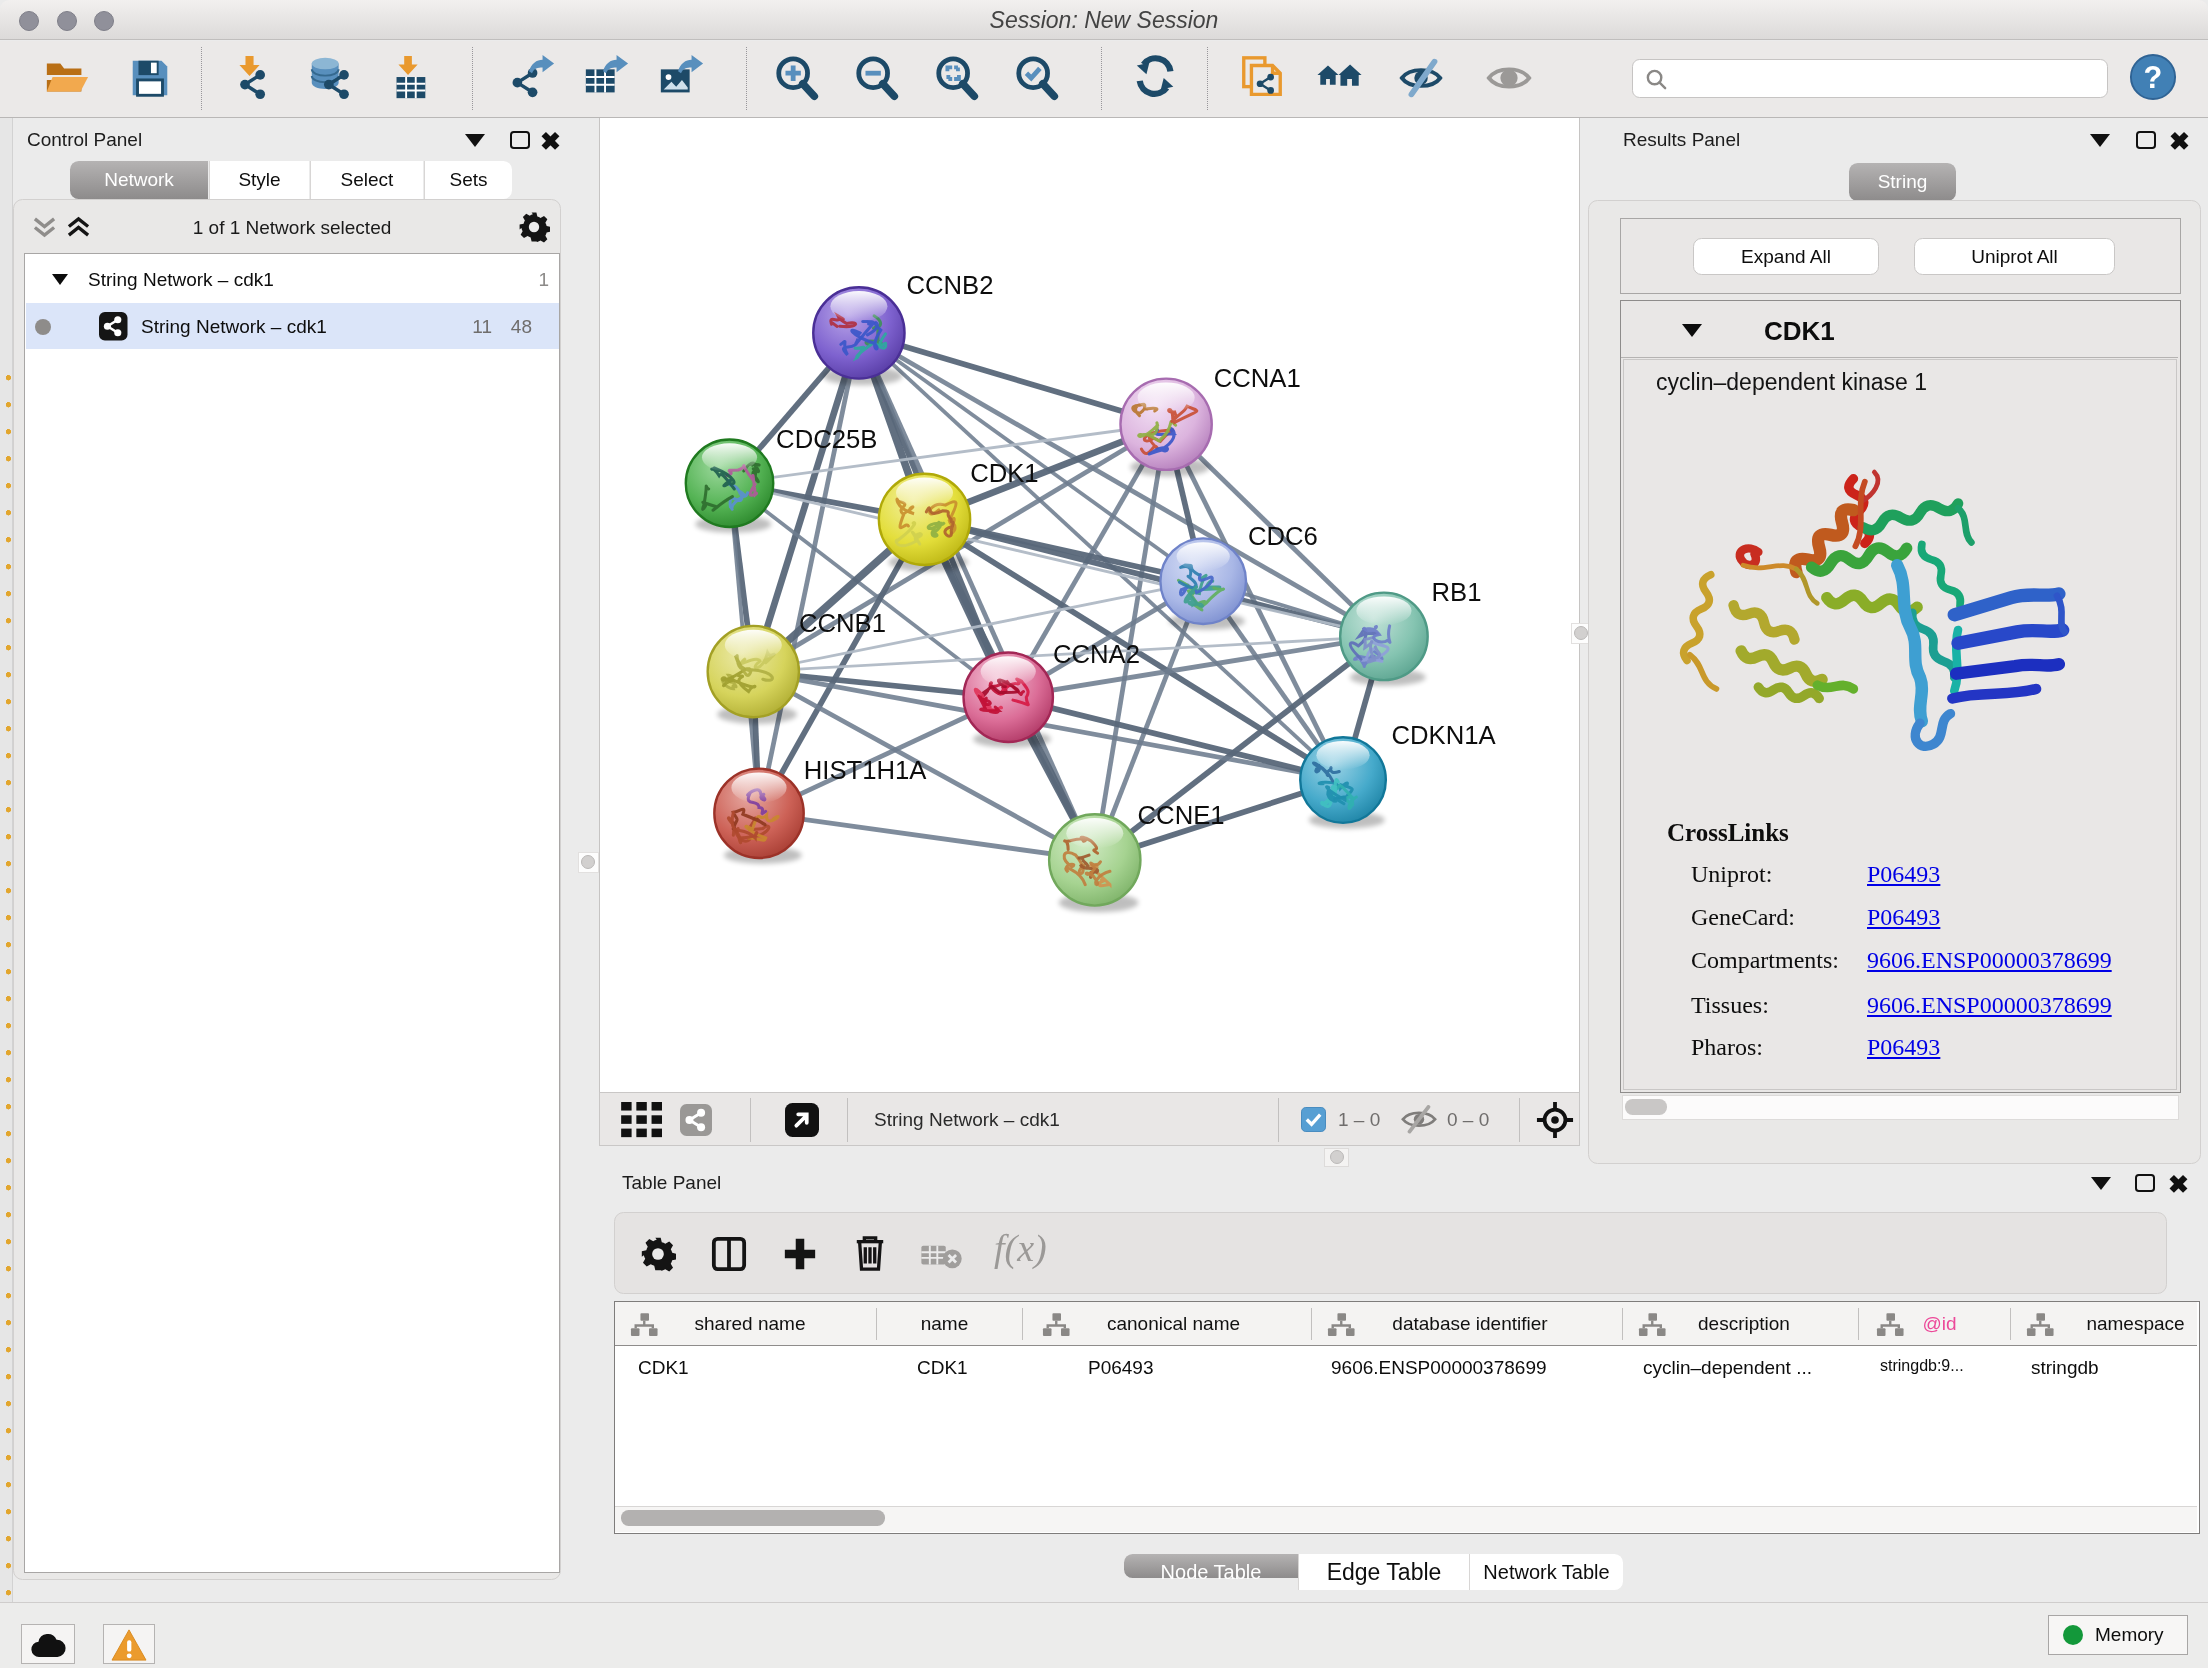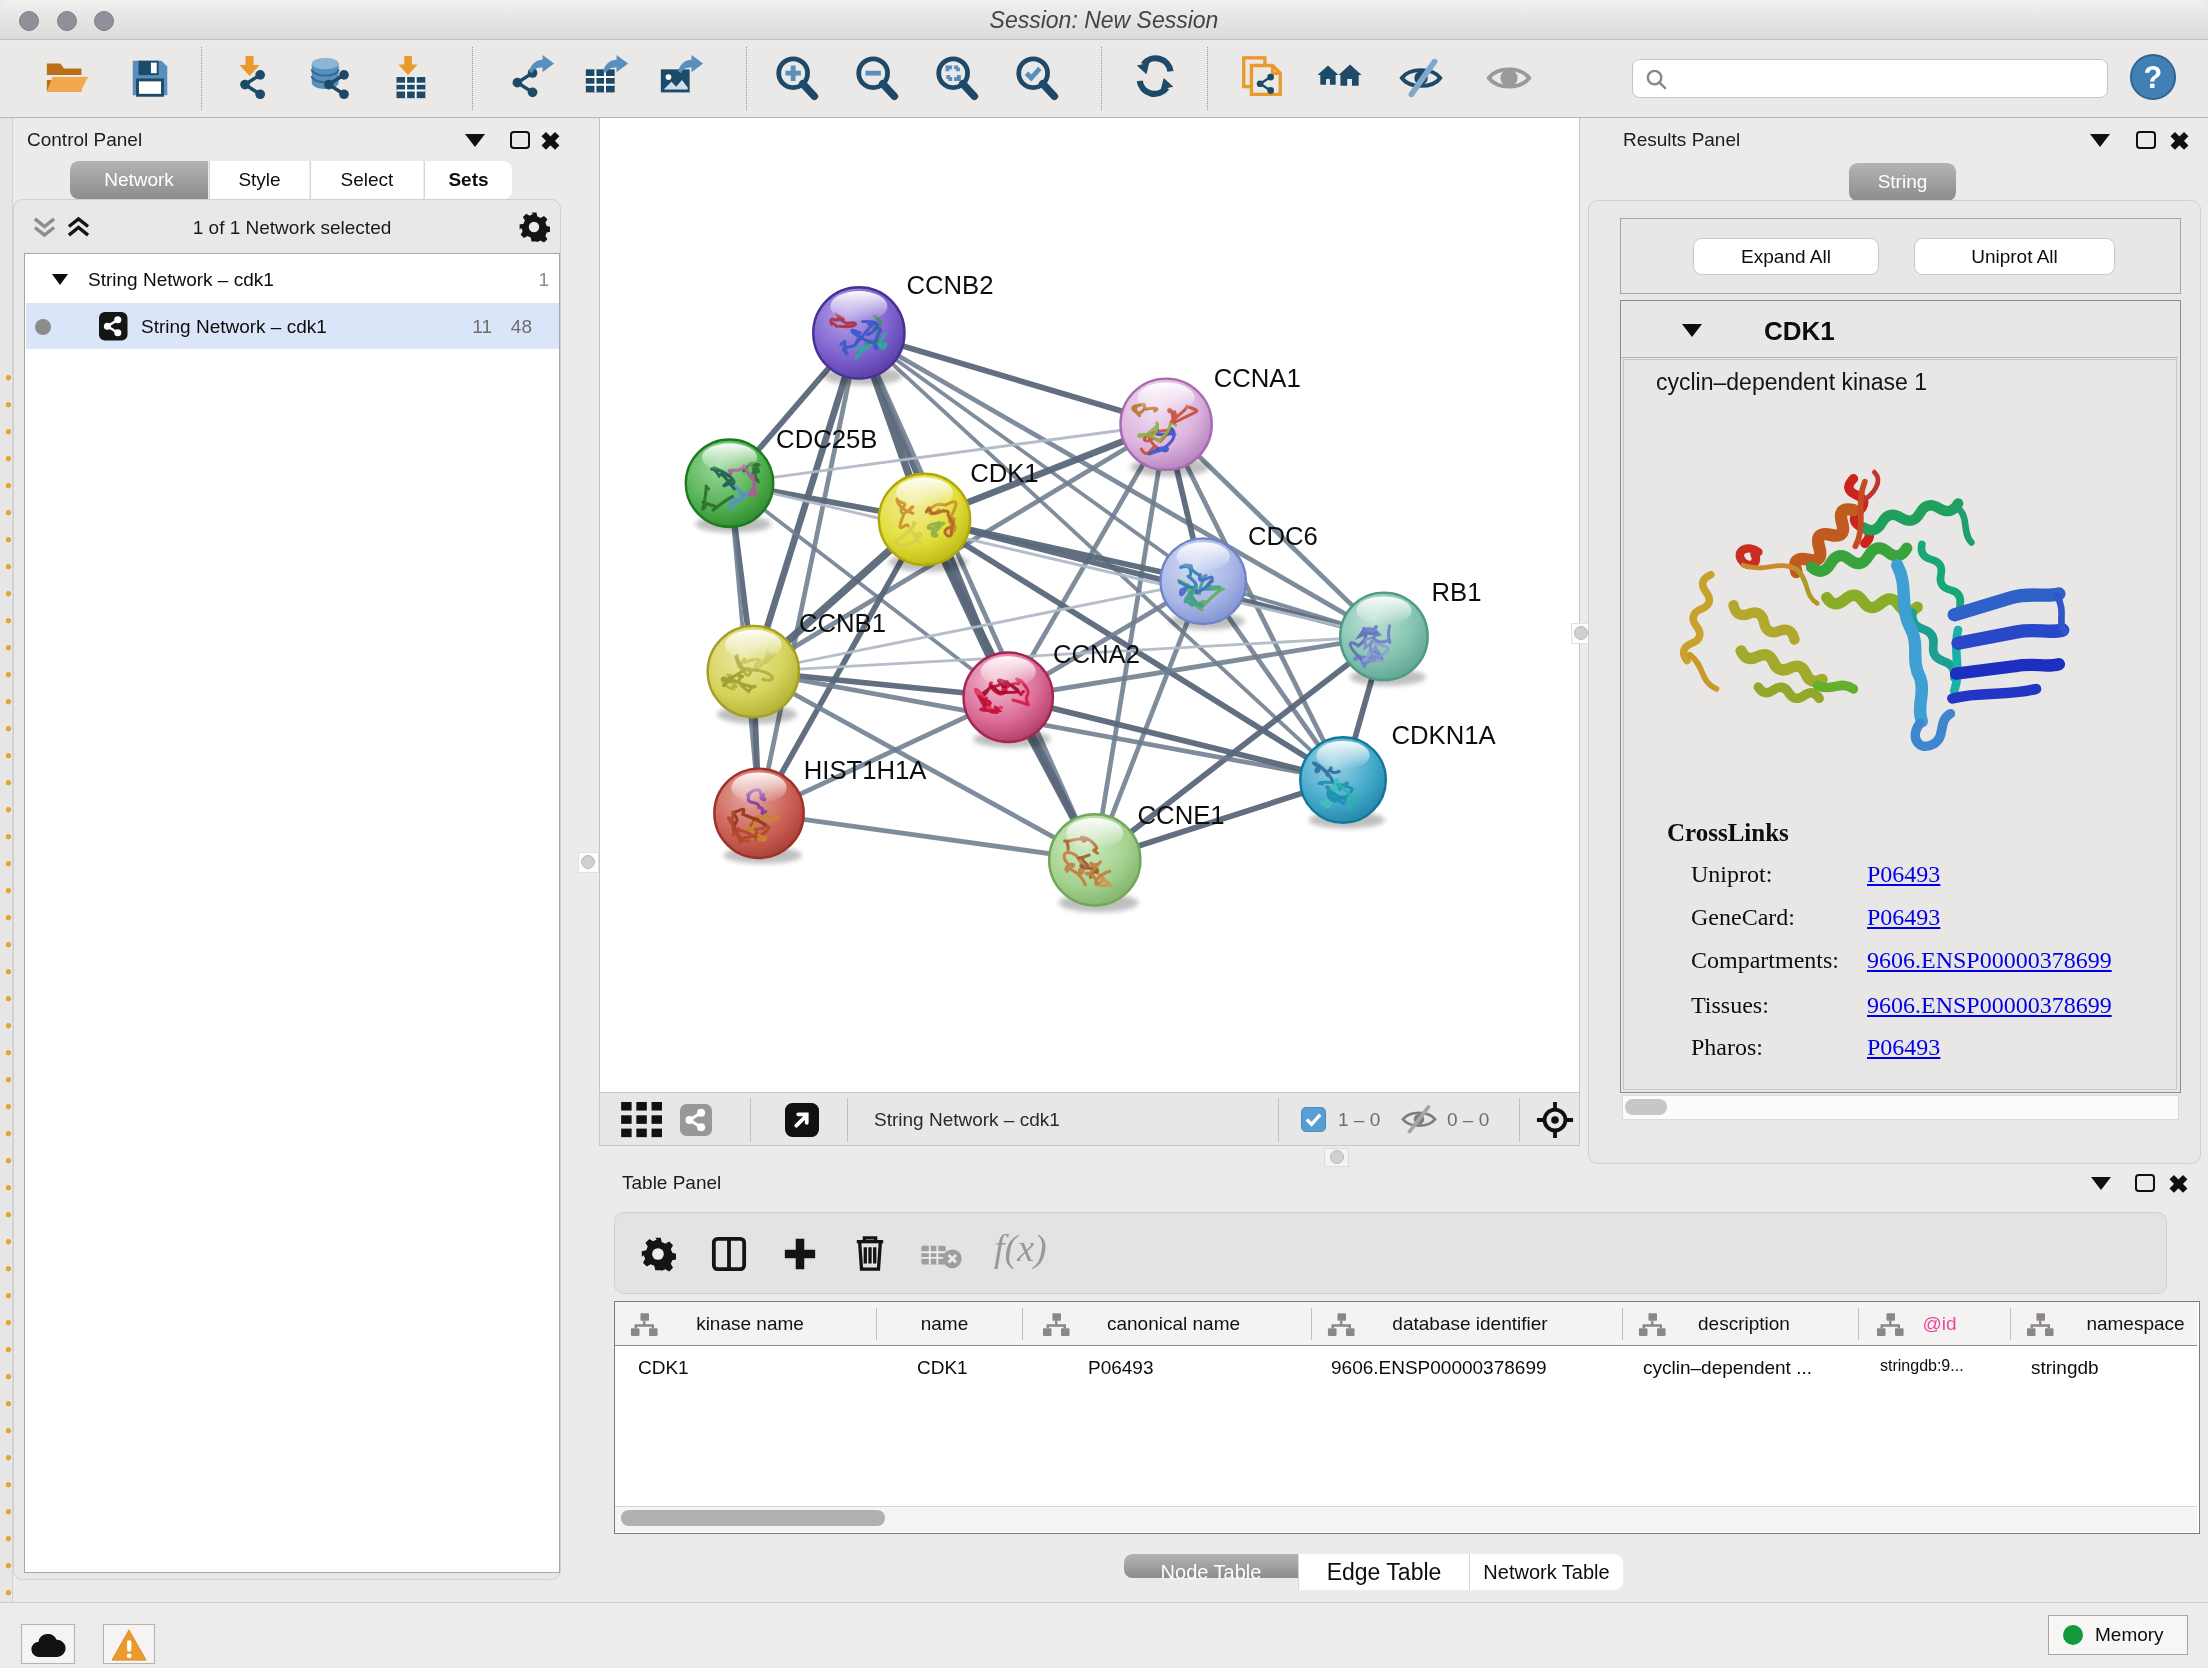--- a/index.html
+++ b/index.html
@@ -196,21 +196,21 @@
 
 <div class="abs" style="left:0;top:118px;width:561px;height:1504px;background:#ebebeb"></div>
 <div class="ptitle" style="left:27px;top:129px">Control Panel</div>
 <div class="pbtn-tri" style="left:465px;top:134px"></div>
 <div class="pbtn-sq" style="left:510px;top:131px"></div>
 <div class="pbtn-x" style="left:540px;top:129px">✖</div>
 
 <div class="tab tabsel" style="left:70px;top:161px;width:138px;height:38px;line-height:38px;border-radius:8.6px 0 0 8.6px;">Network</div>
 <div class="tab tabun" style="left:209px;top:161px;width:100px;height:38px;line-height:38px;border-left:1px solid #d8d6d5;">Style</div>
 <div class="tab tabun" style="left:310px;top:161px;width:113px;height:38px;line-height:38px;border-left:1px solid #d8d6d5;">Select</div>
-<div class="tab tabun" style="left:424px;top:161px;width:88px;height:38px;line-height:38px;border-radius:0 8.6px 8.6px 0;border-left:1px solid #d8d6d5;font-weight:bold;">Sets</div>
+<div class="tab tabun" style="left:424px;top:161px;width:88px;height:38px;line-height:38px;border-radius:0 8.6px 8.6px 0;border-left:1px solid #d8d6d5;">Sets</div>
 
 <div class="abs" style="left:13.3px;top:199px;width:548px;height:1381px;background:#e9e8e7;border:1px solid #d2d0cf;border-radius:9.5px"></div>
 <div class="abs" style="left:32px;top:216px"><svg width="25" height="23" viewBox="0 0 26 24">
       <g fill="none" stroke="#8f8d8b" stroke-width="3.5">
 <path d="M3 3 l10 8 10 -8"></path>
         <path d="M3 12 l10 8 10 -8"></path>
       </g>
     </svg></div>
 <div class="abs" style="left:66px;top:216px"><svg width="25" height="23" viewBox="0 0 26 24">
       <g fill="none" stroke="#141414" stroke-width="3.5">
@@ -662,21 +662,21 @@
 <div class="abs" style="left:614px;top:1301px;width:1586px;height:233px;background:#fff;border:1.9px solid #7e7c7b">
   <div class="abs" style="left:0;top:0;width:1582px;height:44px;background:#f4f3f2;border-bottom:1.9px solid #8e8c8b"></div>
   <div class="abs" style="left:15px;top:9.5px"><svg width="28.5" height="27" viewBox="0 0 30 28">
         <g fill="#8a8886">
 <rect x="11" y="1" width="9" height="8" rx="1"></rect>
 <rect x="1" y="17" width="9" height="8" rx="1"></rect>
 <rect x="20" y="17" width="9" height="8" rx="1"></rect>
 <path d="M15 9 v5 M6 17 v-3 h18 v3" stroke="#8a8886" stroke-width="2.5" fill="none"></path>
         </g>
       </svg></div>
-  <div class="abs" style="left:42px;top:10.5px;width:186px;text-align:center;font-size:19px;color:#111">kinase name</div>
+  <div class="abs" style="left:42px;top:10.5px;width:186px;text-align:center;font-size:19px;color:#111">shared name</div>
   <div class="abs" style="left:261px;top:5.7px;height:32px;border-left:1.9px solid #c2c0bf"></div>
   <div class="abs" style="left:259px;top:10.5px;width:141px;text-align:center;font-size:19px;color:#111">name</div>
   <div class="abs" style="left:407px;top:5.7px;height:32px;border-left:1.9px solid #c2c0bf"></div>
   <div class="abs" style="left:427px;top:9.5px"><svg width="28.5" height="27" viewBox="0 0 30 28">
         <g fill="#8a8886">
 <rect x="11" y="1" width="9" height="8" rx="1"></rect>
 <rect x="1" y="17" width="9" height="8" rx="1"></rect>
 <rect x="20" y="17" width="9" height="8" rx="1"></rect>
 <path d="M15 9 v5 M6 17 v-3 h18 v3" stroke="#8a8886" stroke-width="2.5" fill="none"></path>
         </g>

